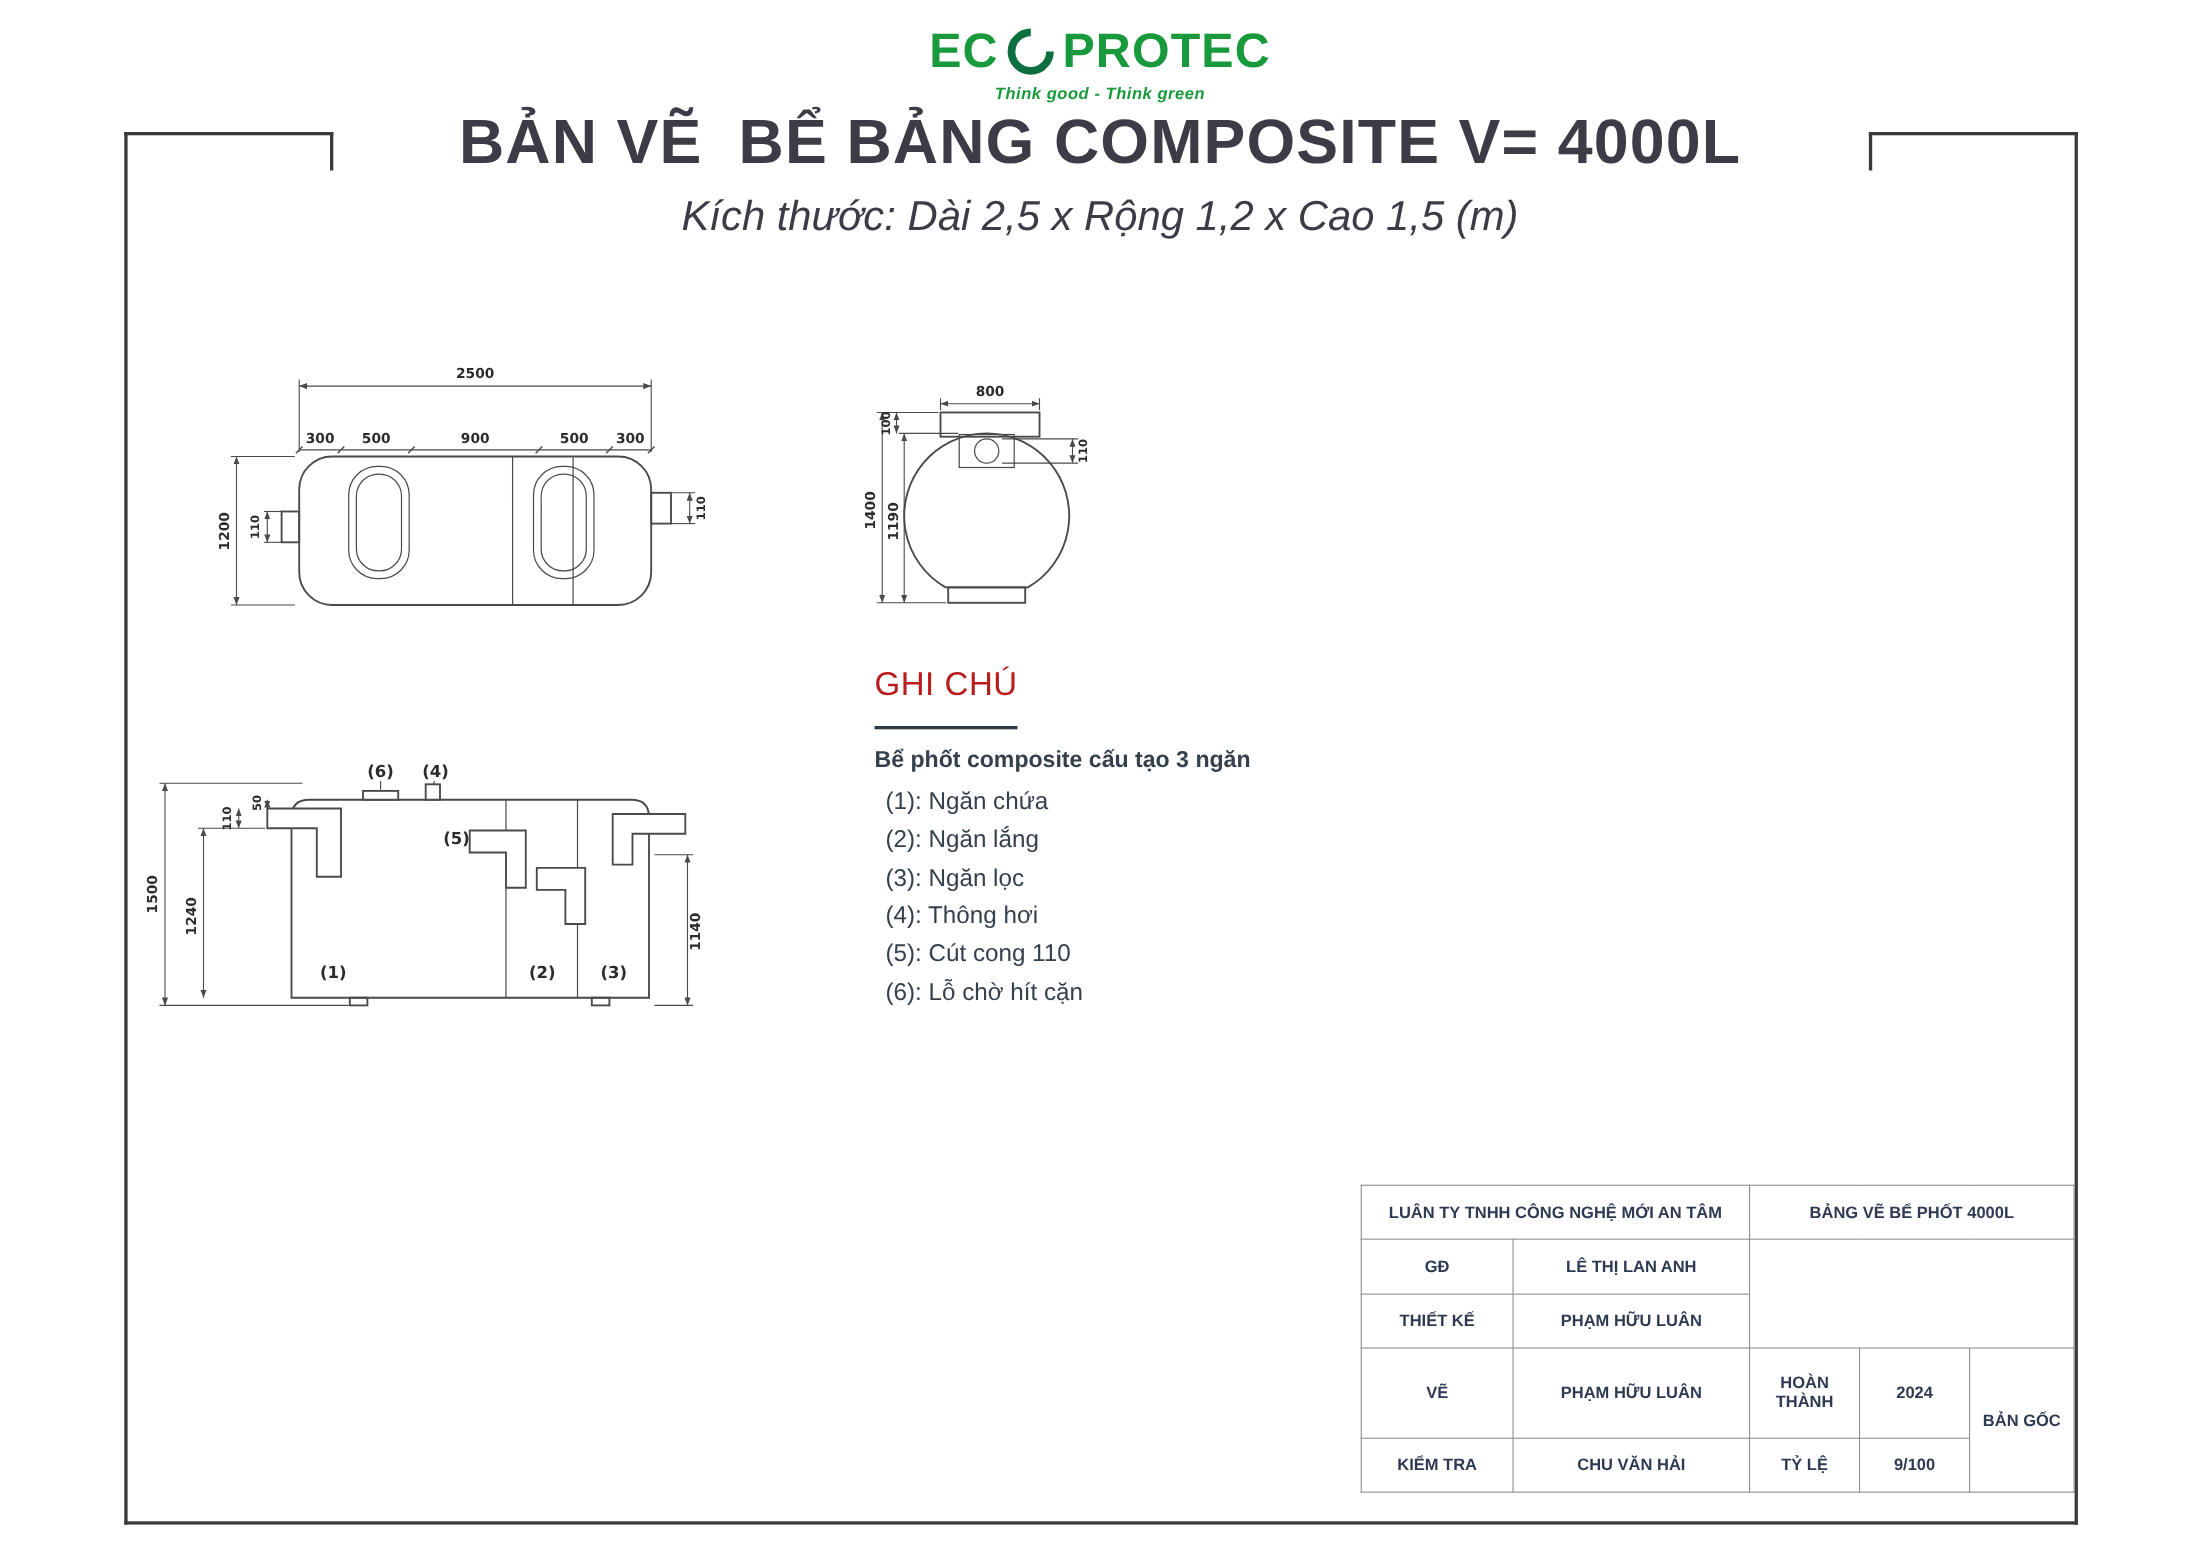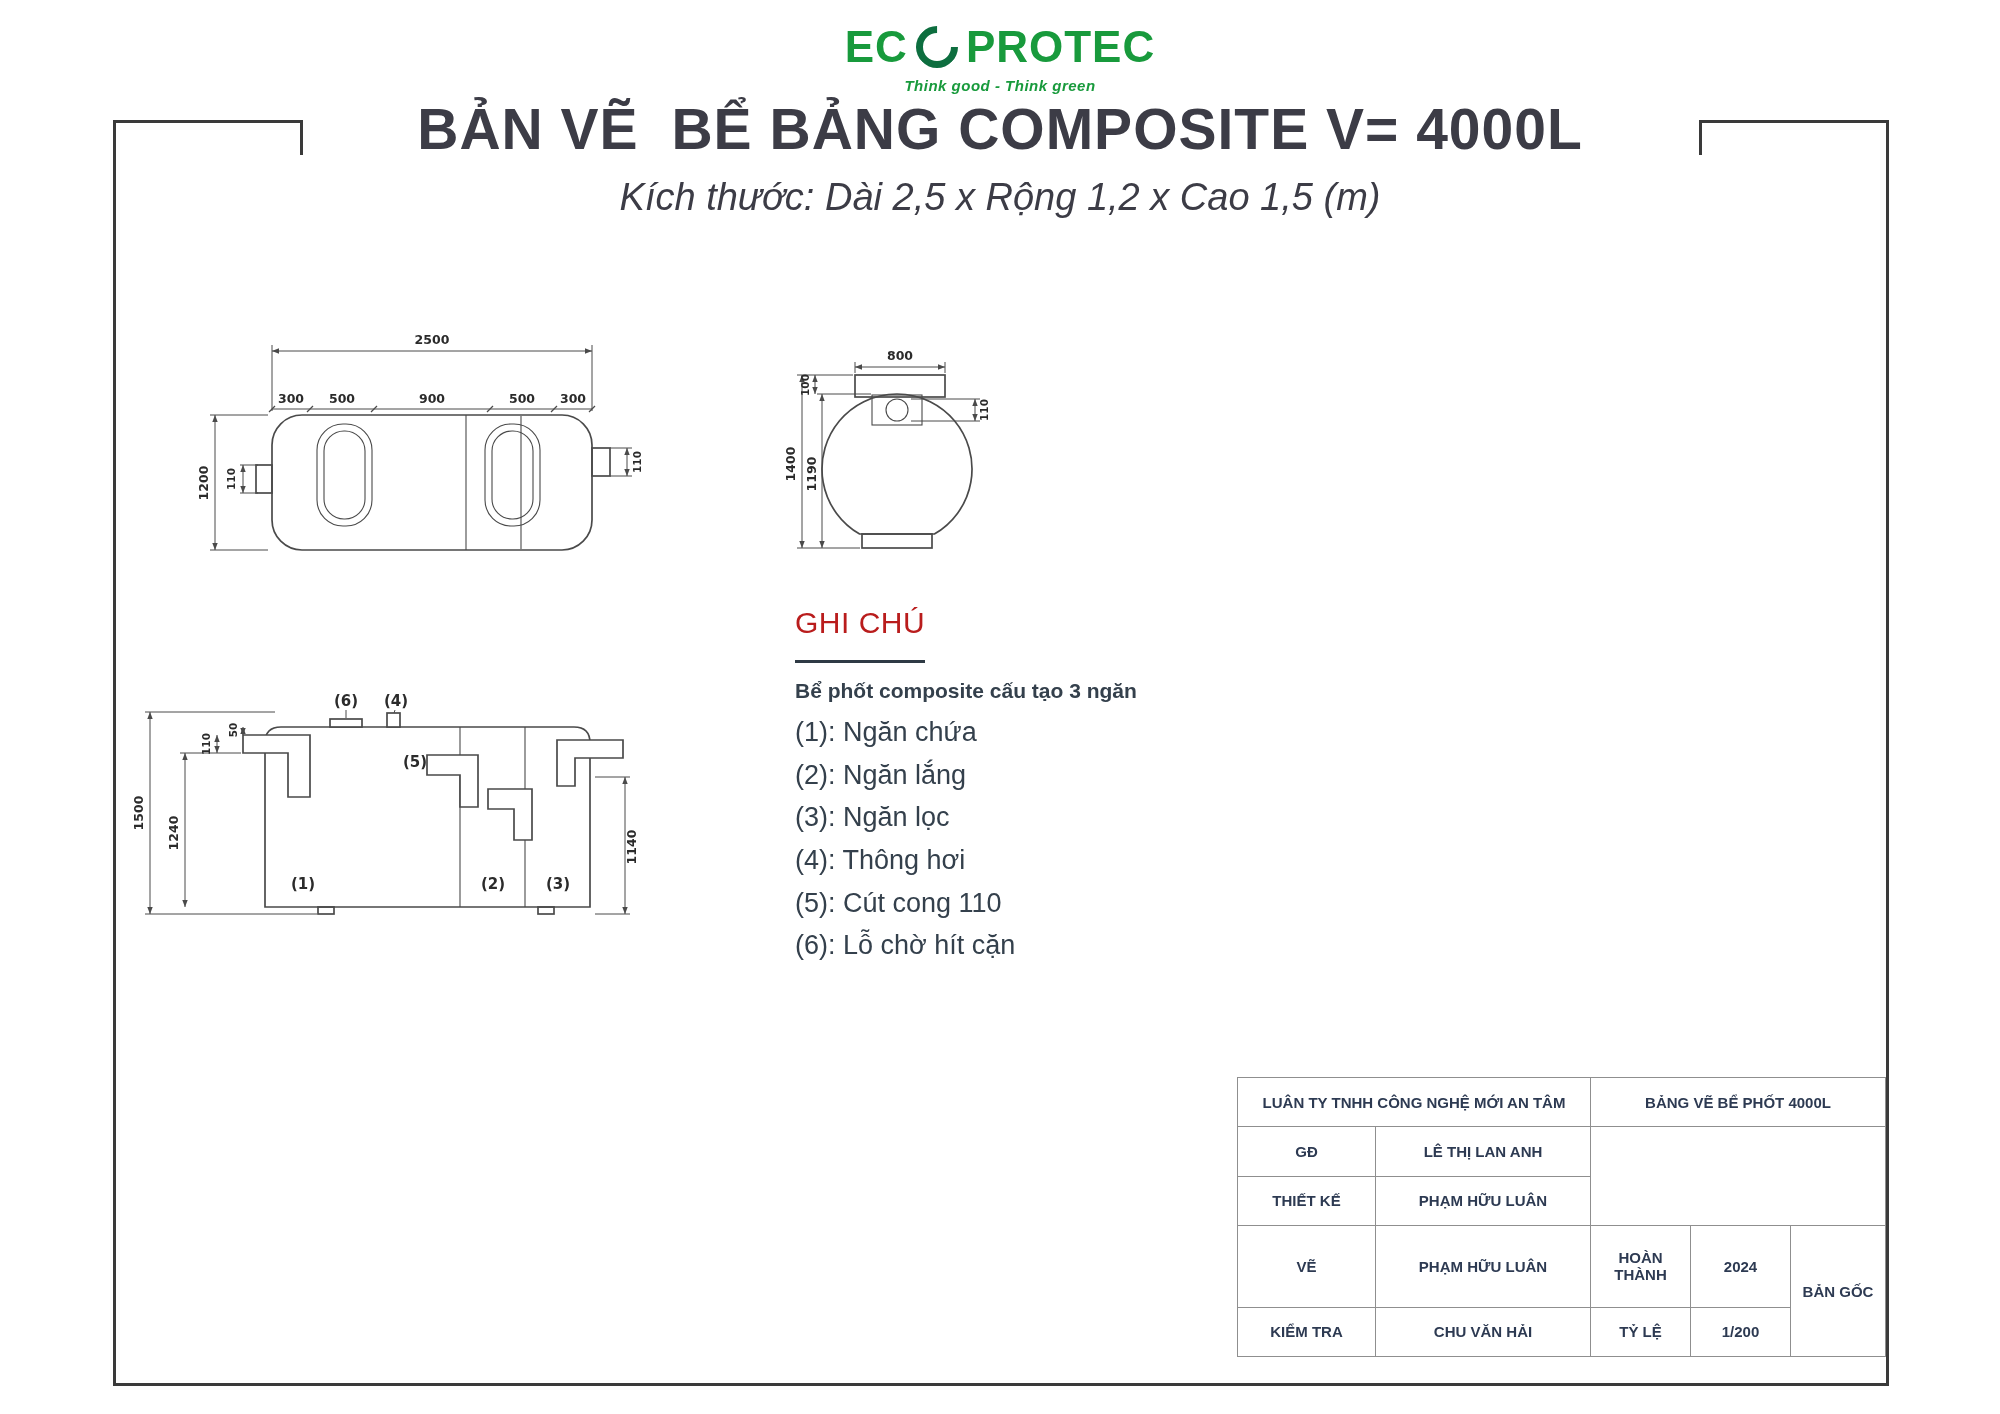--- a/index.html
+++ b/index.html
@@ -35,21 +35,21 @@
   .title-rest{font-weight:600;}
   .subtitle{position:absolute;top:176px;left:0;right:0;text-align:center;
             font-style:italic;font-size:38px;font-weight:500;color:var(--ink);}
 
   
   .notes{position:absolute;left:795px;top:606px;width:440px;color:#34404c;}
   .notes-heading{display:inline-block;margin:0 0 16px;font-size:30px;font-weight:400;
                  letter-spacing:.5px;color:#b91c1c;border-bottom:3px solid #2f3a45;
                  padding-bottom:20px;}
   .notes-intro{font-weight:700;font-size:21px;margin-bottom:8px;}
-  .note-item{font-size:27px;line-height:1.58;font-weight:400;}
+  .note-item{font-size:22px;line-height:1.58;font-weight:400;margin-left:10px;}
 
   
   .tblock{position:absolute;left:1237px;top:1077px;width:648px;height:280px;
           border-collapse:collapse;table-layout:fixed;font-size:15px;font-weight:700;
           color:var(--table-text);text-align:center;}
   .tblock td{border:1px solid var(--table-border);padding:4px 6px;vertical-align:middle;}
 
   
   .dwg{position:absolute;}
   svg .o{fill:none;stroke:var(--line);stroke-width:1.7;}
@@ -273,18 +273,18 @@
       <td>VẼ</td>
       <td>PHẠM HỮU LUÂN</td>
       <td>HOÀN THÀNH</td>
       <td>2024</td>
       <td rowspan="2">BẢN GỐC</td>
     </tr>
     <tr>
       <td>KIỂM TRA</td>
       <td>CHU VĂN HẢI</td>
       <td>TỶ LỆ</td>
-      <td>1/200</td>
+      <td>9/100</td>
     </tr>
   </tbody>
     </table>
 
 </div>
 
 </body></html>

